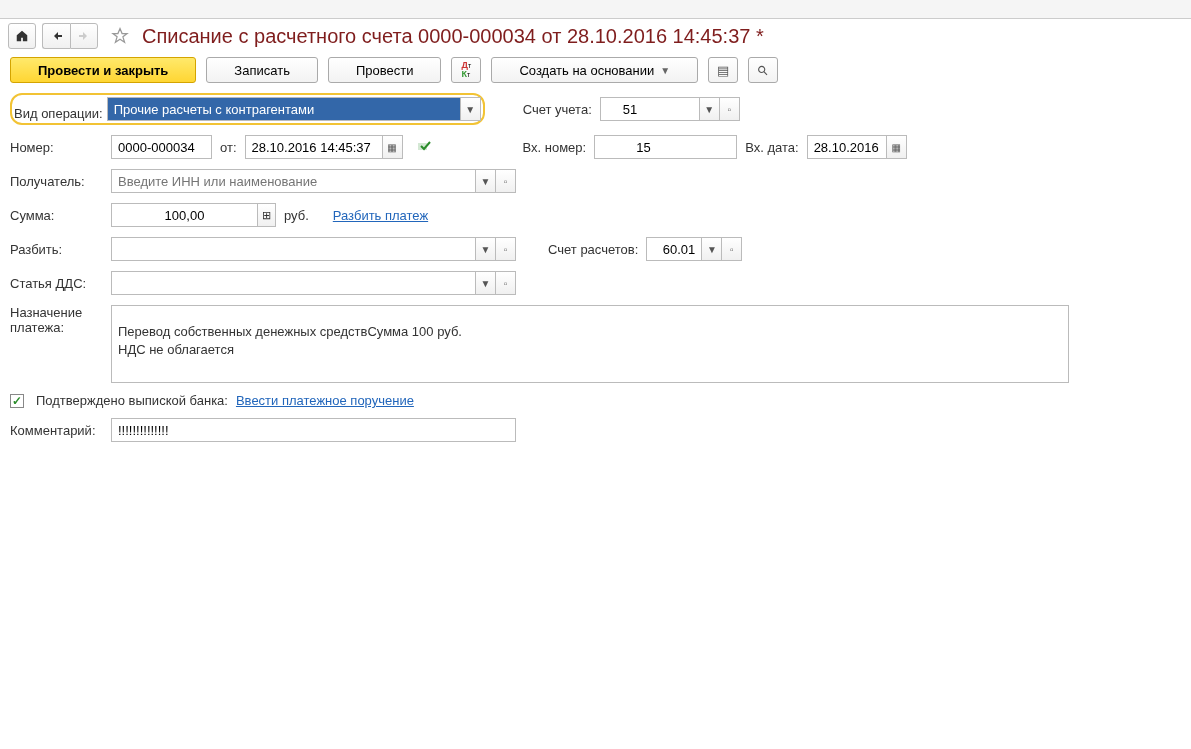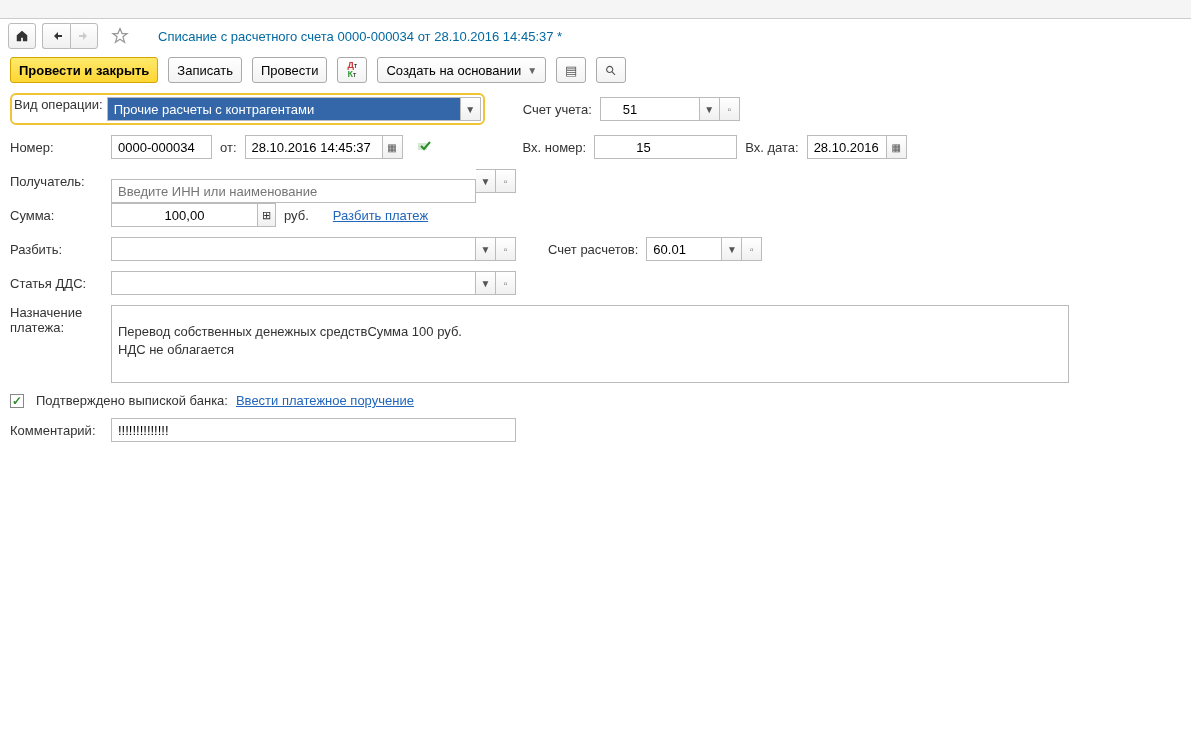--- a/index.html
+++ b/index.html
@@ -39,33 +39,33 @@
 .nav-group .nav-btn:first-child { border-radius: 3px 0 0 3px; border-right: none; }
 .nav-group .nav-btn:last-child { border-radius: 0 3px 3px 0; }
 .star-icon {
   width: 24px; height: 24px;
   display: flex; align-items:center; justify-content:center;
   color: #888;
   margin-left: 4px;
   cursor: pointer;
 }
 .page-title {
-  font-size: 13px;
-  color: #0369a1;
-  margin-left: 20px;
+  font-size: 20px;
+  color: #7f1d1d;
+  margin-left: 4px;
 }
 .toolbar {
   display: flex;
   align-items: center;
   padding: 4px 10px 10px;
   gap: 10px;
 }
 .btn {
   height: 26px;
-  padding: 0 8px;
+  padding: 0 27px;
   border: 1px solid #aaa;
   border-radius: 3px;
   background: linear-gradient(#fff,#f3f3f3);
   cursor: pointer;
   font-size: 13px;
   display: flex;
   align-items: center;
   gap: 4px;
 }
 .btn-primary {
@@ -117,24 +117,24 @@
   background: linear-gradient(#fff,#f0f0f0);
   display: flex;
   align-items: center;
   justify-content: center;
   font-size: 10px;
   color: #555;
   cursor: pointer;
 }
 .highlight-wrap {
   border: 2px solid #f2c334;
-  border-radius: 6px;
+  border-radius: 12px;
   padding: 2px;
   display: flex;
-  align-items: flex-start;
+  align-items: flex-end;
   margin-right: 6px;
 }
 .highlight-wrap .label { margin-right: 4px; }
 .col-gap { width: 16px; }
 .textarea {
   border: 1px solid #bbb;
   padding: 17px 6px;
   font-size: 13px;
   width: 958px;
   height: 78px;
@@ -278,21 +278,21 @@
       <input class="input" style="width: 80px;" value="28.10.2016">
       <div class="input-btn">
         <span>▦</span>
       </div>
     </div>
   </div>
 
   <div class="form-row">
     <span class="label lw-93">Получатель:</span>
     <div class="field">
-      <input class="input placeholder" style="width: 365px; color: #ec4899; margin-top: 10px;" placeholder="Введите ИНН или наименование">
+      <input class="input placeholder" style="width: 365px; color: #ec4899;" placeholder="Введите ИНН или наименование">
       <div class="input-btn">▼</div>
       <div class="input-btn">▫</div>
     </div>
   </div>
 
   <div class="form-row">
     <span class="label lw-93">Сумма:</span>
     <div class="field">
       <input class="input" style="width: 147px; text-align: center;" value="100,00">
       <div class="calc-icon">
@@ -307,21 +307,21 @@
   <div class="form-row">
     <span class="label lw-93">Разбить:</span>
     <div class="field">
       <input class="input" style="width: 365px;" value="">
       <div class="input-btn">▼</div>
       <div class="input-btn">▫</div>
     </div>
     <div class="col-gap"></div>
     <span class="label">Счет расчетов:</span>
     <div class="field">
-      <input class="input" style="width: 76px;" value="60.01">
+      <input class="input" style="width: 56px; text-align: right;" value="60.01">
       <div class="input-btn">▼</div>
       <div class="input-btn">▫</div>
     </div>
   </div>
 
   <div class="form-row">
     <span class="label lw-93">Статья ДДС:</span>
     <div class="field">
       <input class="input" style="width: 365px;" value="">
       <div class="input-btn">▼</div>

